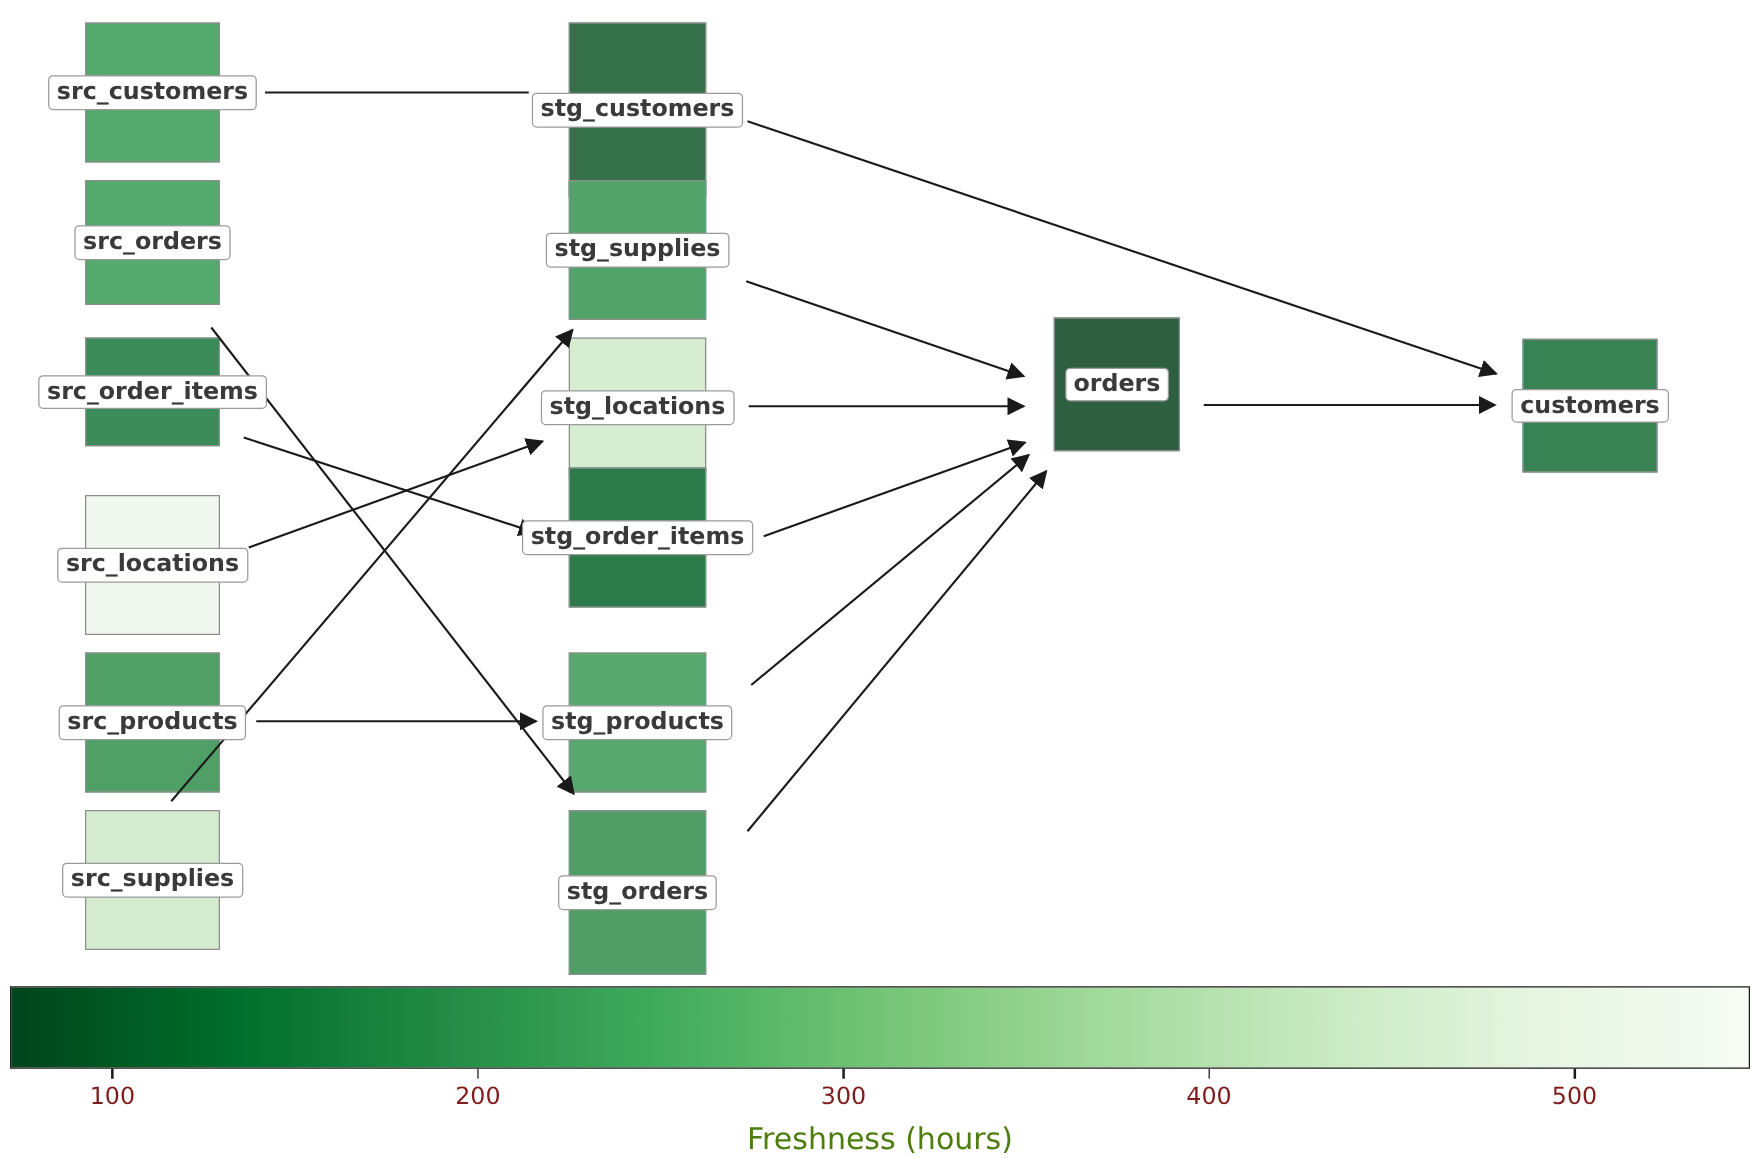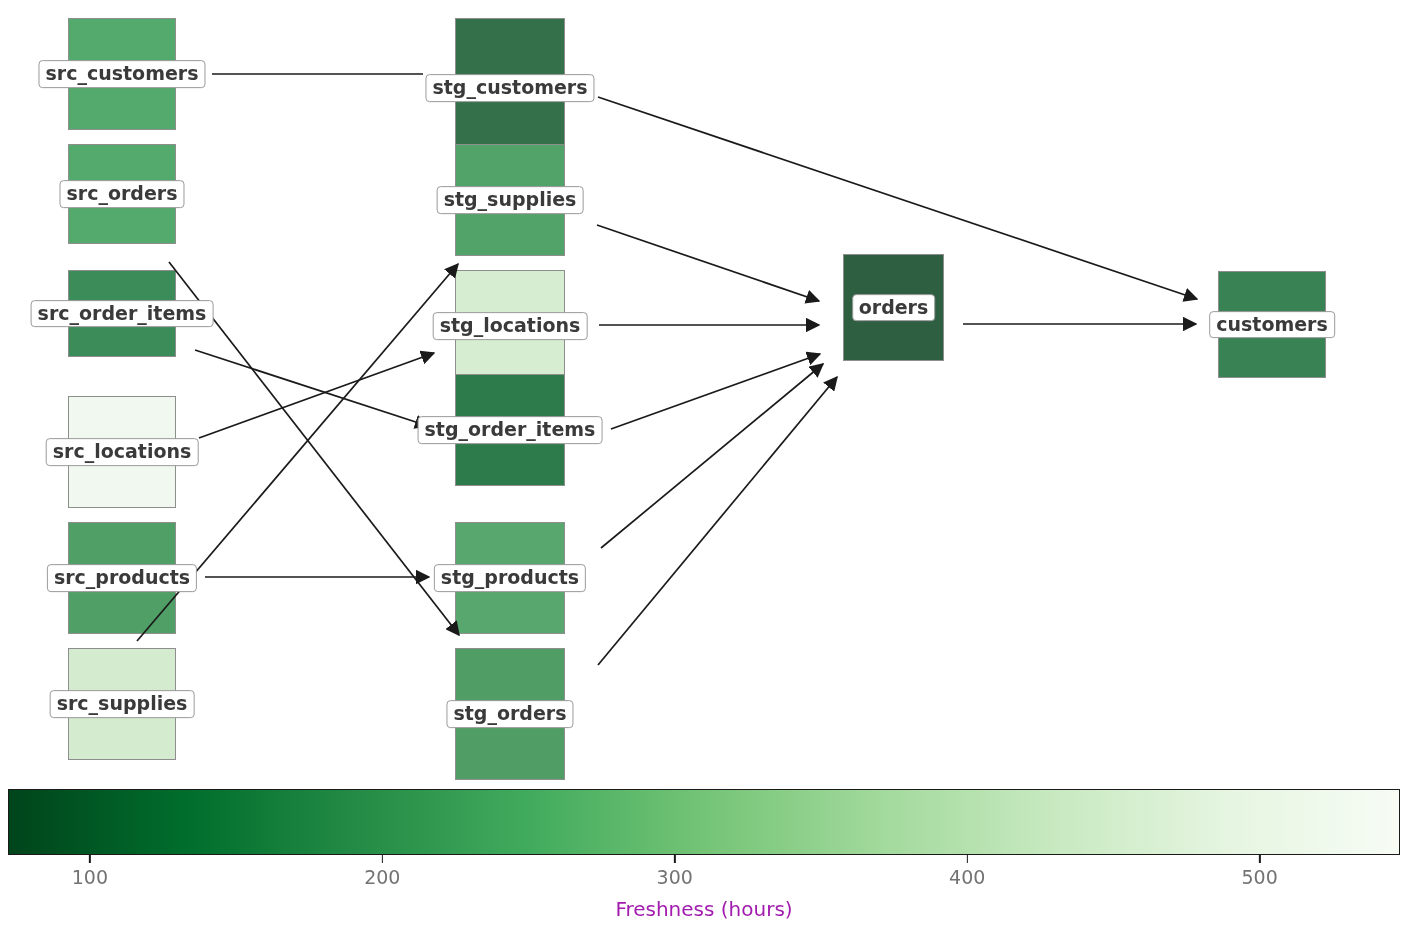--- a/index.html
+++ b/index.html
@@ -19,24 +19,24 @@
     color:#3a3a3a;white-space:nowrap;z-index:5;
   }
   #edges{position:absolute;left:0;top:0;z-index:3;pointer-events:none;}
   #colorbar{
     position:absolute;left:8px;top:789px;width:1392px;height:66px;
     box-sizing:border-box;border:1.4px solid #1a1a1a;
   }
   #cbticks{position:absolute;left:8px;top:855px;width:1392px;height:42px;}
   .tick{position:absolute;top:0;transform:translateX(-50%);text-align:center;}
   .tickmark{width:1.5px;height:8px;background:#1a1a1a;margin:0 auto;}
-  .ticklabel{font-size:19px;color:#737373;margin-top:3px;}
+  .ticklabel{font-size:19px;color:#7f1d1d;margin-top:3px;}
   #cblabel{
     position:absolute;left:8px;top:897px;width:1392px;text-align:center;
-    font-size:20px;color:#a21caf;
+    font-size:24px;color:#4d7c0f;
   }
 </style>
 </head>
 <body>
 
 <div class="node" style="left:68px;top:18px;width:108px;height:112px;">
     <div class="rect" style="background-color: rgb(84, 169, 108);"></div>
     <div class="nlabel">src_customers</div>
   </div>
 <div class="node" style="left:68px;top:144px;width:108px;height:100px;">

